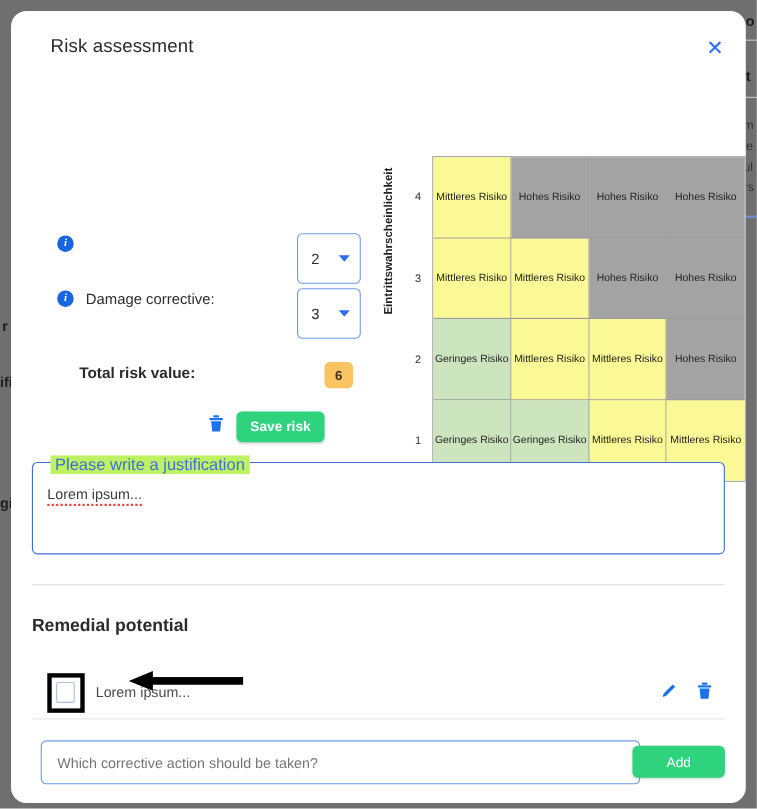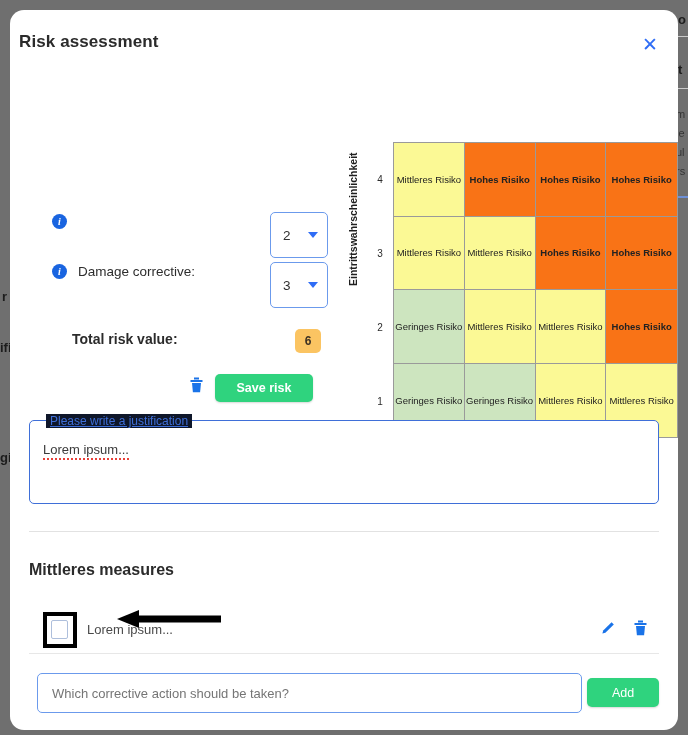--- a/index.html
+++ b/index.html
@@ -44,23 +44,23 @@
     border-radius: 14px;
     overflow: hidden;
   }
 
   .modal-header {
     position: relative;
     height: 64px;
   }
   .modal-title {
     position: absolute;
-    left: 9px; top: 22px;
+    left: 36px; top: 22px;
     font-size: 17px;
-    font-weight: bold;
+    font-weight: normal;
     color: #2b2b2b;
     letter-spacing: .1px;
   }
   .close-btn {
     position: absolute;
     right: 16px; top: 22px;
     width: 24px; height: 24px;
     display: flex; align-items: center; justify-content: center;
     color: #2f6df6;
     font-size: 19px;
@@ -140,21 +140,21 @@
   }
 
   .delete-risk-icon {
     position: absolute;
     left: 180px; top: 303px;
     cursor: pointer;
   }
   .save-btn {
     position: absolute;
     left: 205px; top: 300px;
-    width: 98px; height: 28px;
+    width: 80px; height: 28px;
     background: #2fd37e;
     border: none;
     border-radius: 5px;
     color: #fff;
     font-size: 12.5px;
     font-weight: bold;
     font-family: "Liberation Sans", sans-serif;
     cursor: pointer;
     box-shadow: 0 1px 2px rgba(0,0,0,.16);
   }
@@ -201,21 +201,21 @@
     display: flex; align-items: center; justify-content: center;
     font-size: 9.5px;
     color: #222;
     cursor: pointer;
     text-align: center;
   }
   .cell:nth-child(4n) { border-right: none; }
   .cell:nth-child(n+13) { border-bottom: none; }
   .cell.green  { background: #cde5bf; }
   .cell.yellow { background: #fbf995; }
-  .cell.red    { background: #f97316; font-weight: bold; }
+  .cell.red    { background: #a3a3a3; }
 
   .x-ticks {
     position: absolute;
     left: 48px; top: 304px;
     width: 285px;
     display: flex;
   }
   .x-ticks span {
     flex: 1;
     text-align: center;
@@ -238,25 +238,24 @@
     left: 19px; top: 410px;
     width: 630px; height: 84px;
     border: 1px solid #3f6fd8;
     border-radius: 5px;
     background: #fff;
   }
   .justification legend,
   .just-legend {
     position: absolute;
     left: 16px; top: -7px;
-    background: #0f172a;
+    background: #bef264;
     padding: 0 4px;
-    font-size: 12px;
+    font-size: 15px;
     color: #3f6fd8;
-    text-decoration: underline;
   }
   .just-text {
     position: absolute;
     left: 13px; top: 21px;
     font-size: 13px;
     color: #3b3b3b;
     border-bottom: 2px dotted #e8413a;
     padding-bottom: 1px;
   }
 
@@ -335,21 +334,21 @@
     font-size: 13px;
     color: #3b3b3b;
     font-family: "Liberation Sans", sans-serif;
     background: #fff;
     outline: none;
   }
   .add-input::placeholder { color: #757575; }
   .add-btn {
     position: absolute;
     right: 0px; top: 5px;
-    width: 72px; height: 29px;
+    width: 84px; height: 29px;
     background: #2fd37e;
     border: none;
     border-radius: 5px;
     color: #fff;
     font-size: 12.5px;
     font-family: "Liberation Sans", sans-serif;
     cursor: pointer;
     box-shadow: 0 1px 2px rgba(0,0,0,.16);
   }
 </style>
@@ -449,21 +448,21 @@
     </div>
   </div>
 
   <div class="justification">
     <span class="just-legend">Please write a justification</span>
     <span class="just-text">Lorem ipsum...</span>
   </div>
 
   <div class="divider"></div>
 
-  <div class="remedial-title">Mittleres measures</div>
+  <div class="remedial-title">Remedial potential</div>
 
   <div class="measure-row">
     <span class="measure-check"></span>
     <span class="highlight-box"></span>
     <svg class="annot-arrow" viewBox="0 0 140 22" aria-hidden="true">
       <path d="M32 11 L54 2 L54 20 Z" fill="#000"></path>
       <rect x="52" y="7.5" width="84" height="7" fill="#000"></rect>
     </svg>
     <span class="measure-label">Lorem ipsum...</span>
     <span class="row-edit">

